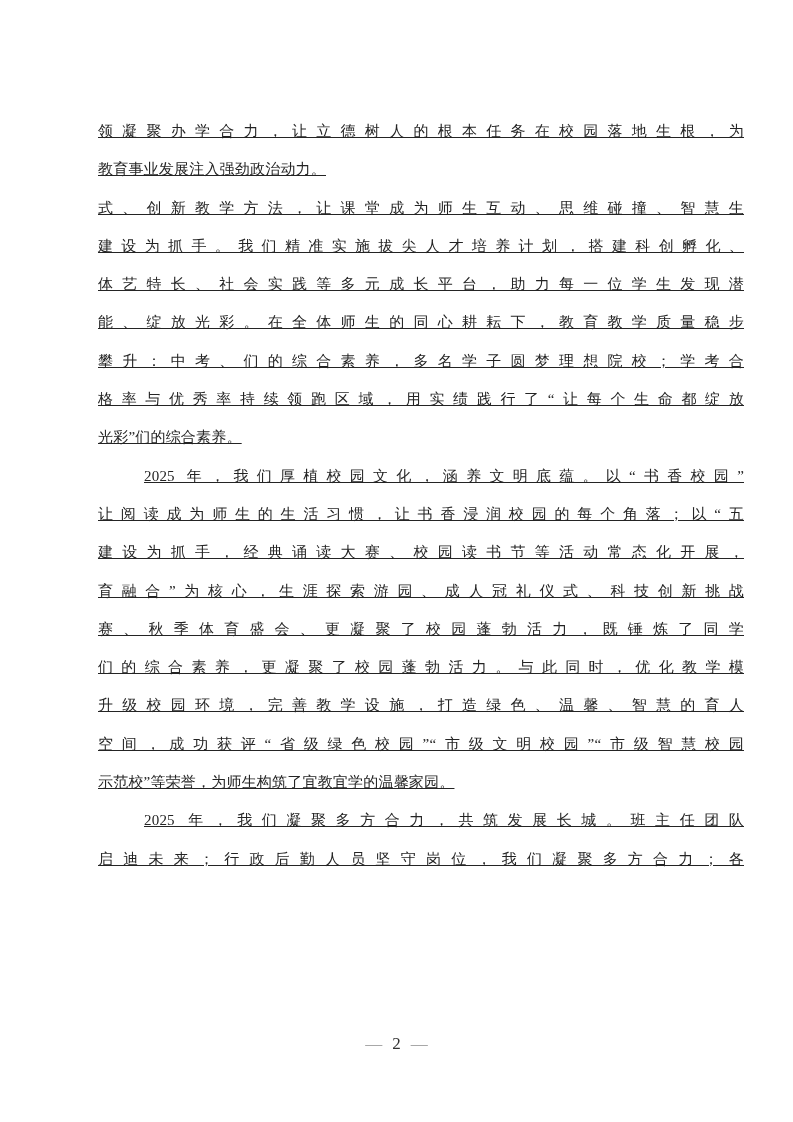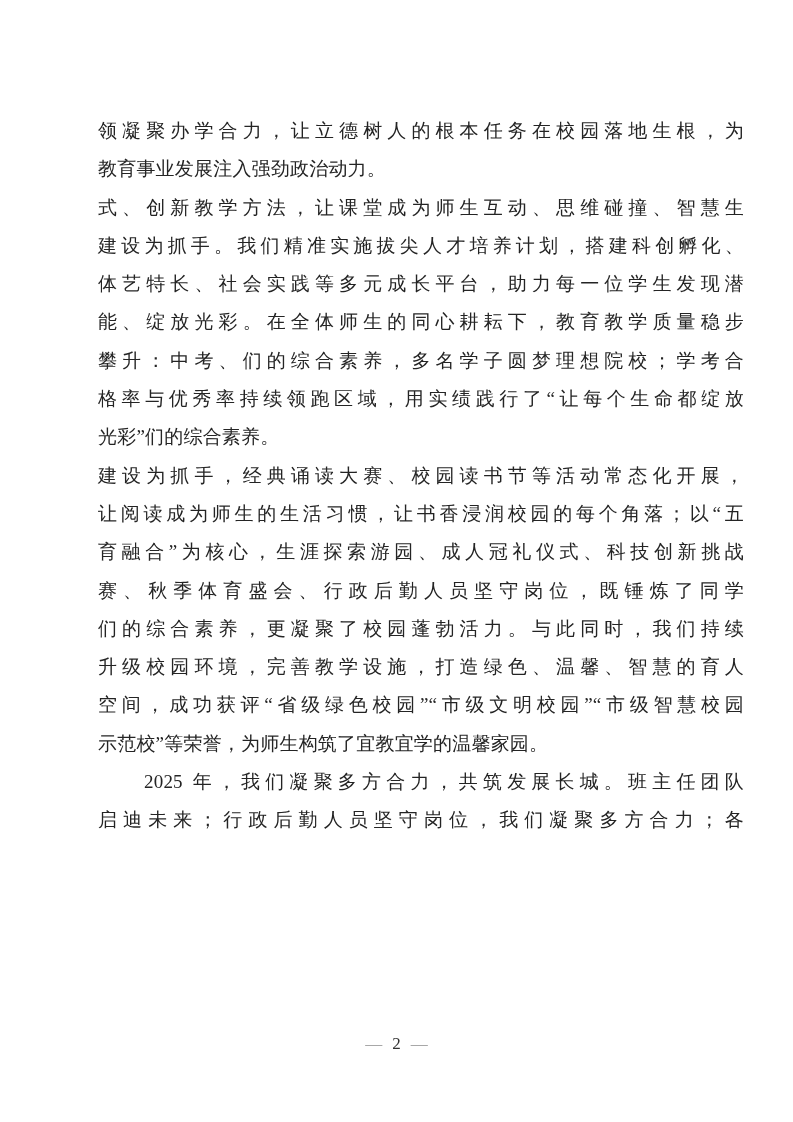--- a/index.html
+++ b/index.html
@@ -19,27 +19,28 @@
     position: absolute;
     left: 98px;
     top: 112px;
     width: 646px;
   }
   .paragraph {
     margin: 0;
     padding: 0;
   }
   .line {
-    font-size: 19px;
+    font-size: 15px;
     line-height: 38.3px;
     color: var(--text-color, #242424);
     text-align: justify;
     text-align-last: justify;
     white-space: normal;
     letter-spacing: 0.2px;
+    text-decoration: underline;
   }
   .line.indent {
     text-indent: 46px;
   }
   .line.end {
     text-align-last: left;
   }
   .page-footer {
     position: absolute;
     left: 0;
@@ -74,25 +75,26 @@
       <div class="paragraph">
         <div class="line">式、创新教学方法，让课堂成为师生互动、思维碰撞、智慧生</div>
         <div class="line">建设为抓手。我们精准实施拔尖人才培养计划，搭建科创孵化、</div>
         <div class="line">体艺特长、社会实践等多元成长平台，助力每一位学生发现潜</div>
         <div class="line">能、绽放光彩。在全体师生的同心耕耘下，教育教学质量稳步</div>
         <div class="line">攀升：中考、们的综合素养，多名学子圆梦理想院校；学考合</div>
         <div class="line">格率与优秀率持续领跑区域，用实绩践行了“让每个生命都绽放</div>
         <div class="line end">光彩”们的综合素养。</div>
       </div>
       <div class="paragraph">
+        <div class="line indent">2025 年，我们厚植校园文化，涵养文明底蕴。以“书香校园”</div>
+        <div class="line">让阅读成为师生的生活习惯，让书香浸润校园的每个角落；以“五</div>
         <div class="line">建设为抓手，经典诵读大赛、校园读书节等活动常态化开展，</div>
-        <div class="line">让阅读成为师生的生活习惯，让书香浸润校园的每个角落；以“五</div>
         <div class="line">育融合”为核心，生涯探索游园、成人冠礼仪式、科技创新挑战</div>
-        <div class="line">赛、秋季体育盛会、行政后勤人员坚守岗位，既锤炼了同学</div>
-        <div class="line">们的综合素养，更凝聚了校园蓬勃活力。与此同时，我们持续</div>
+        <div class="line">赛、秋季体育盛会、更凝聚了校园蓬勃活力，既锤炼了同学</div>
+        <div class="line">们的综合素养，更凝聚了校园蓬勃活力。与此同时，优化教学模</div>
         <div class="line">升级校园环境，完善教学设施，打造绿色、温馨、智慧的育人</div>
         <div class="line">空间，成功获评“省级绿色校园”“市级文明校园”“市级智慧校园</div>
         <div class="line end">示范校”等荣誉，为师生构筑了宜教宜学的温馨家园。</div>
       </div>
       <div class="paragraph">
         <div class="line indent">2025 年，我们凝聚多方合力，共筑发展长城。班主任团队</div>
         <div class="line">启迪未来；行政后勤人员坚守岗位，我们凝聚多方合力；各</div>
       </div>
     </div>
 

